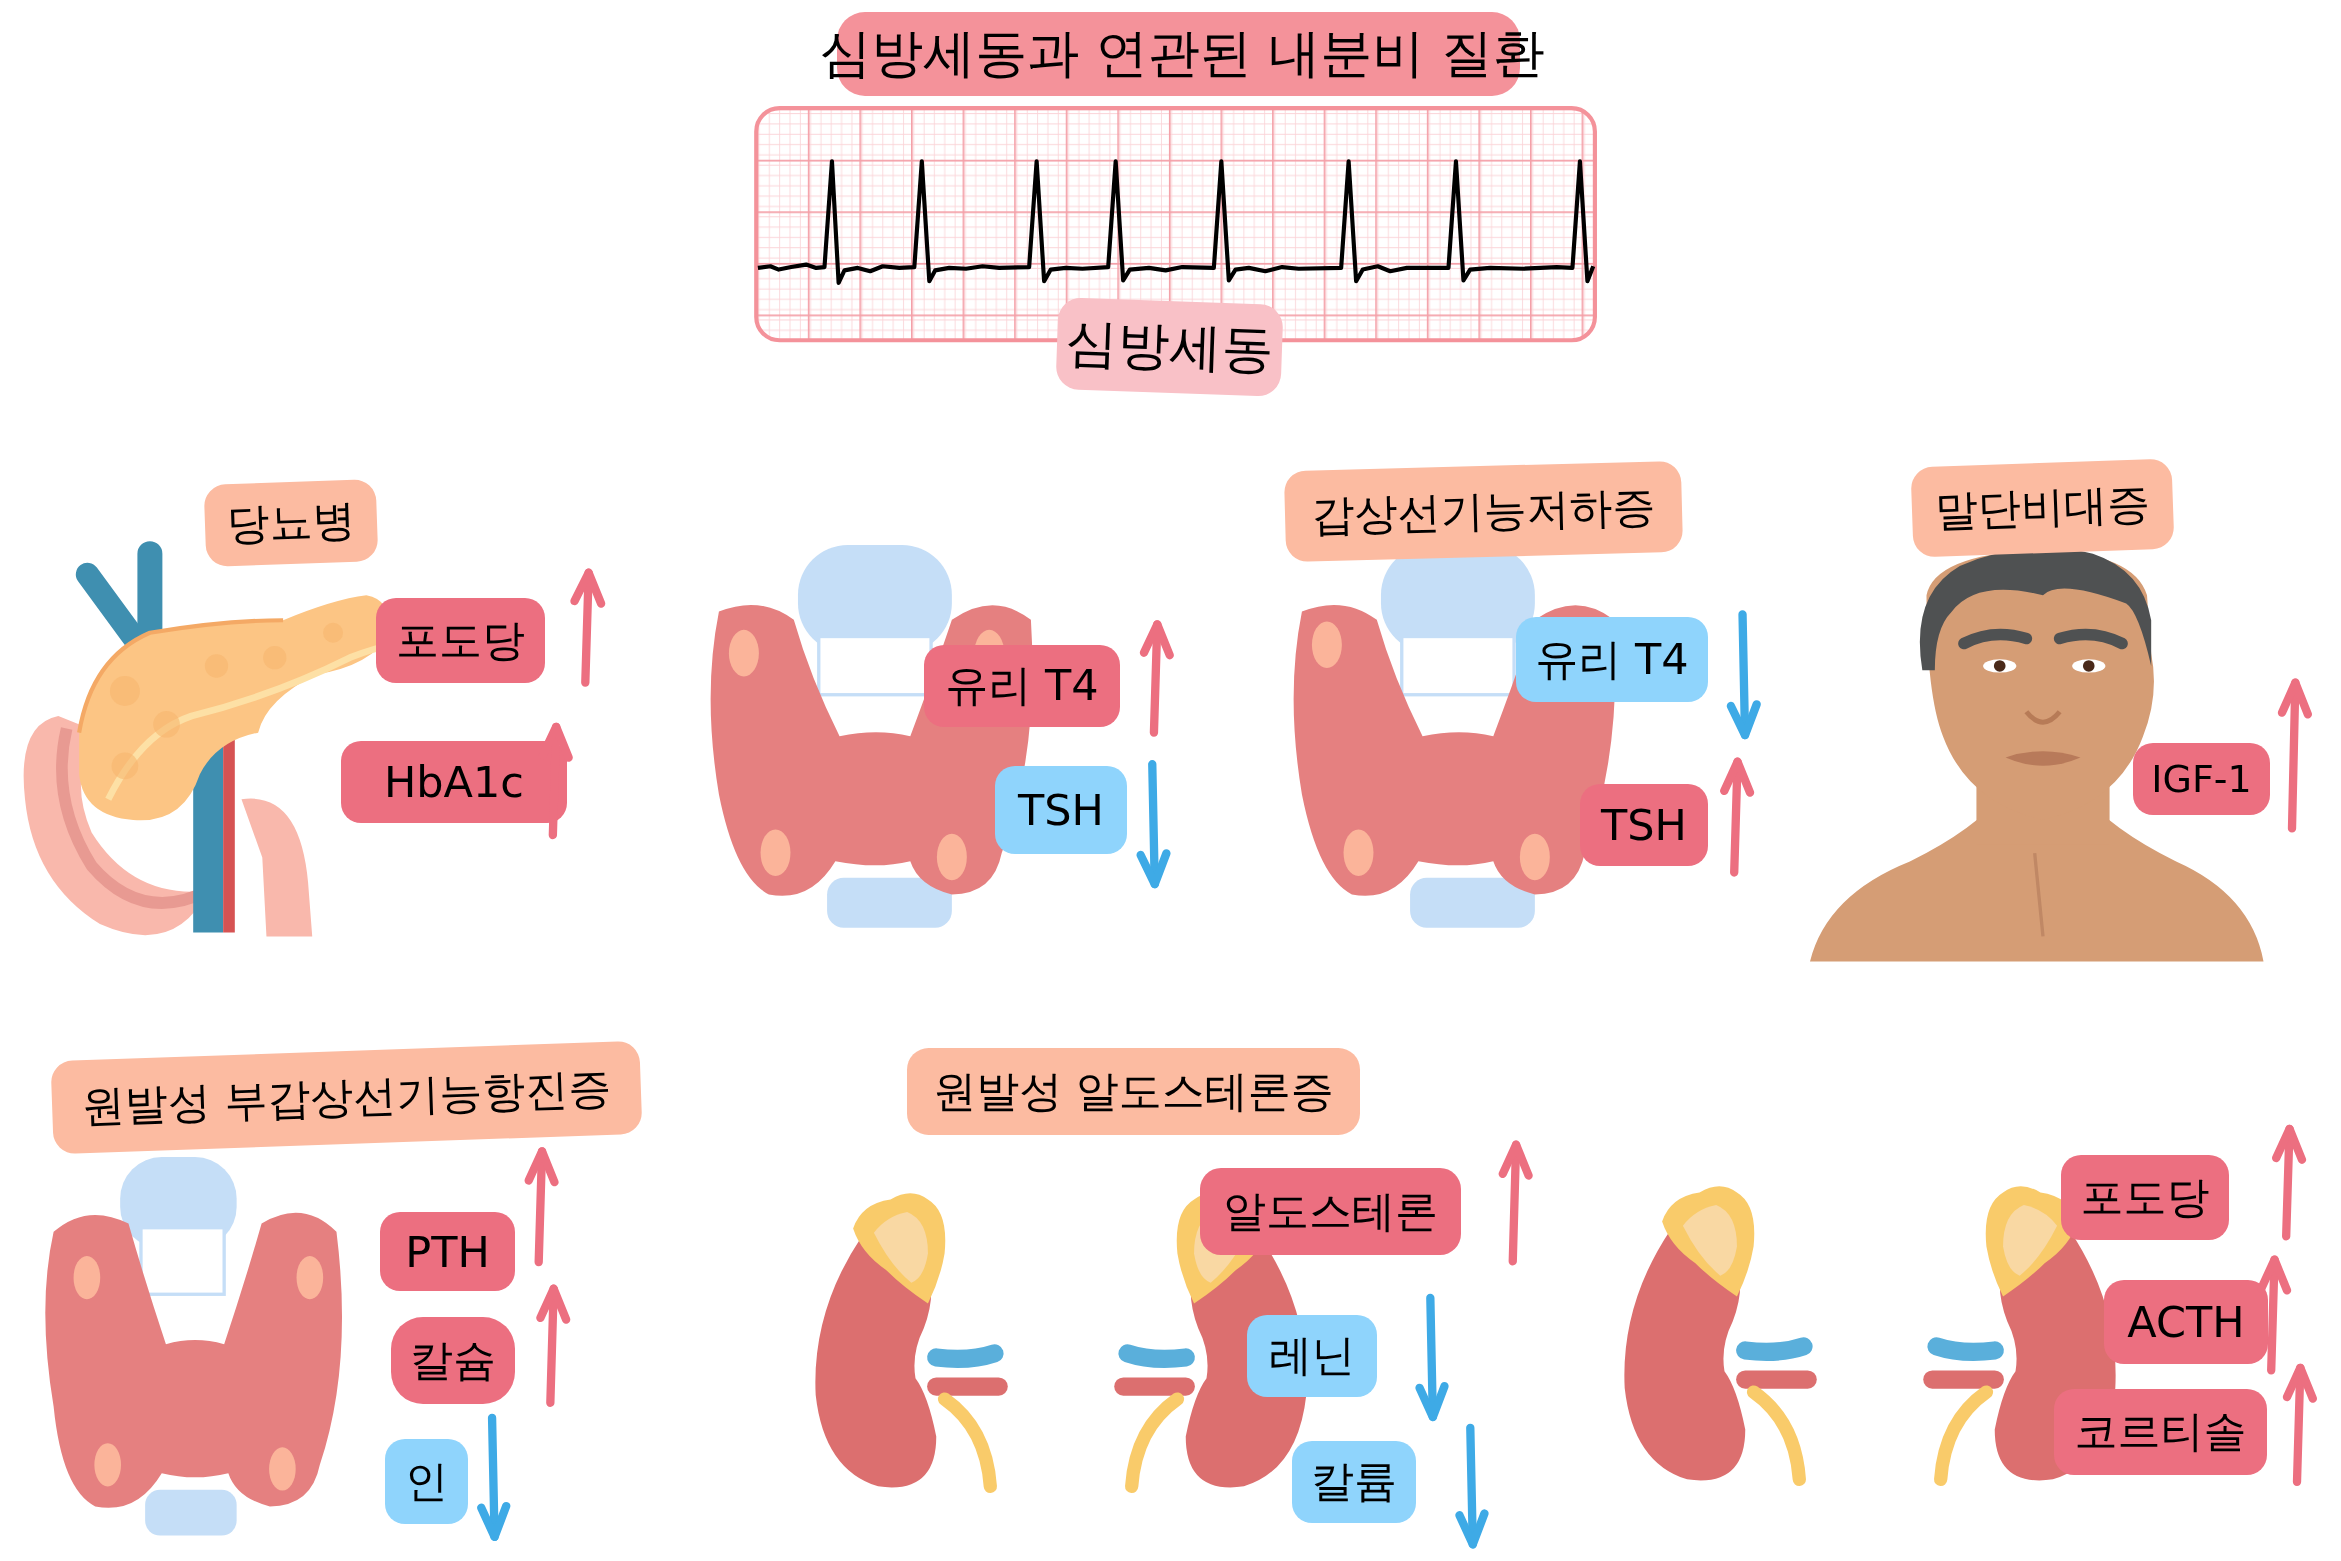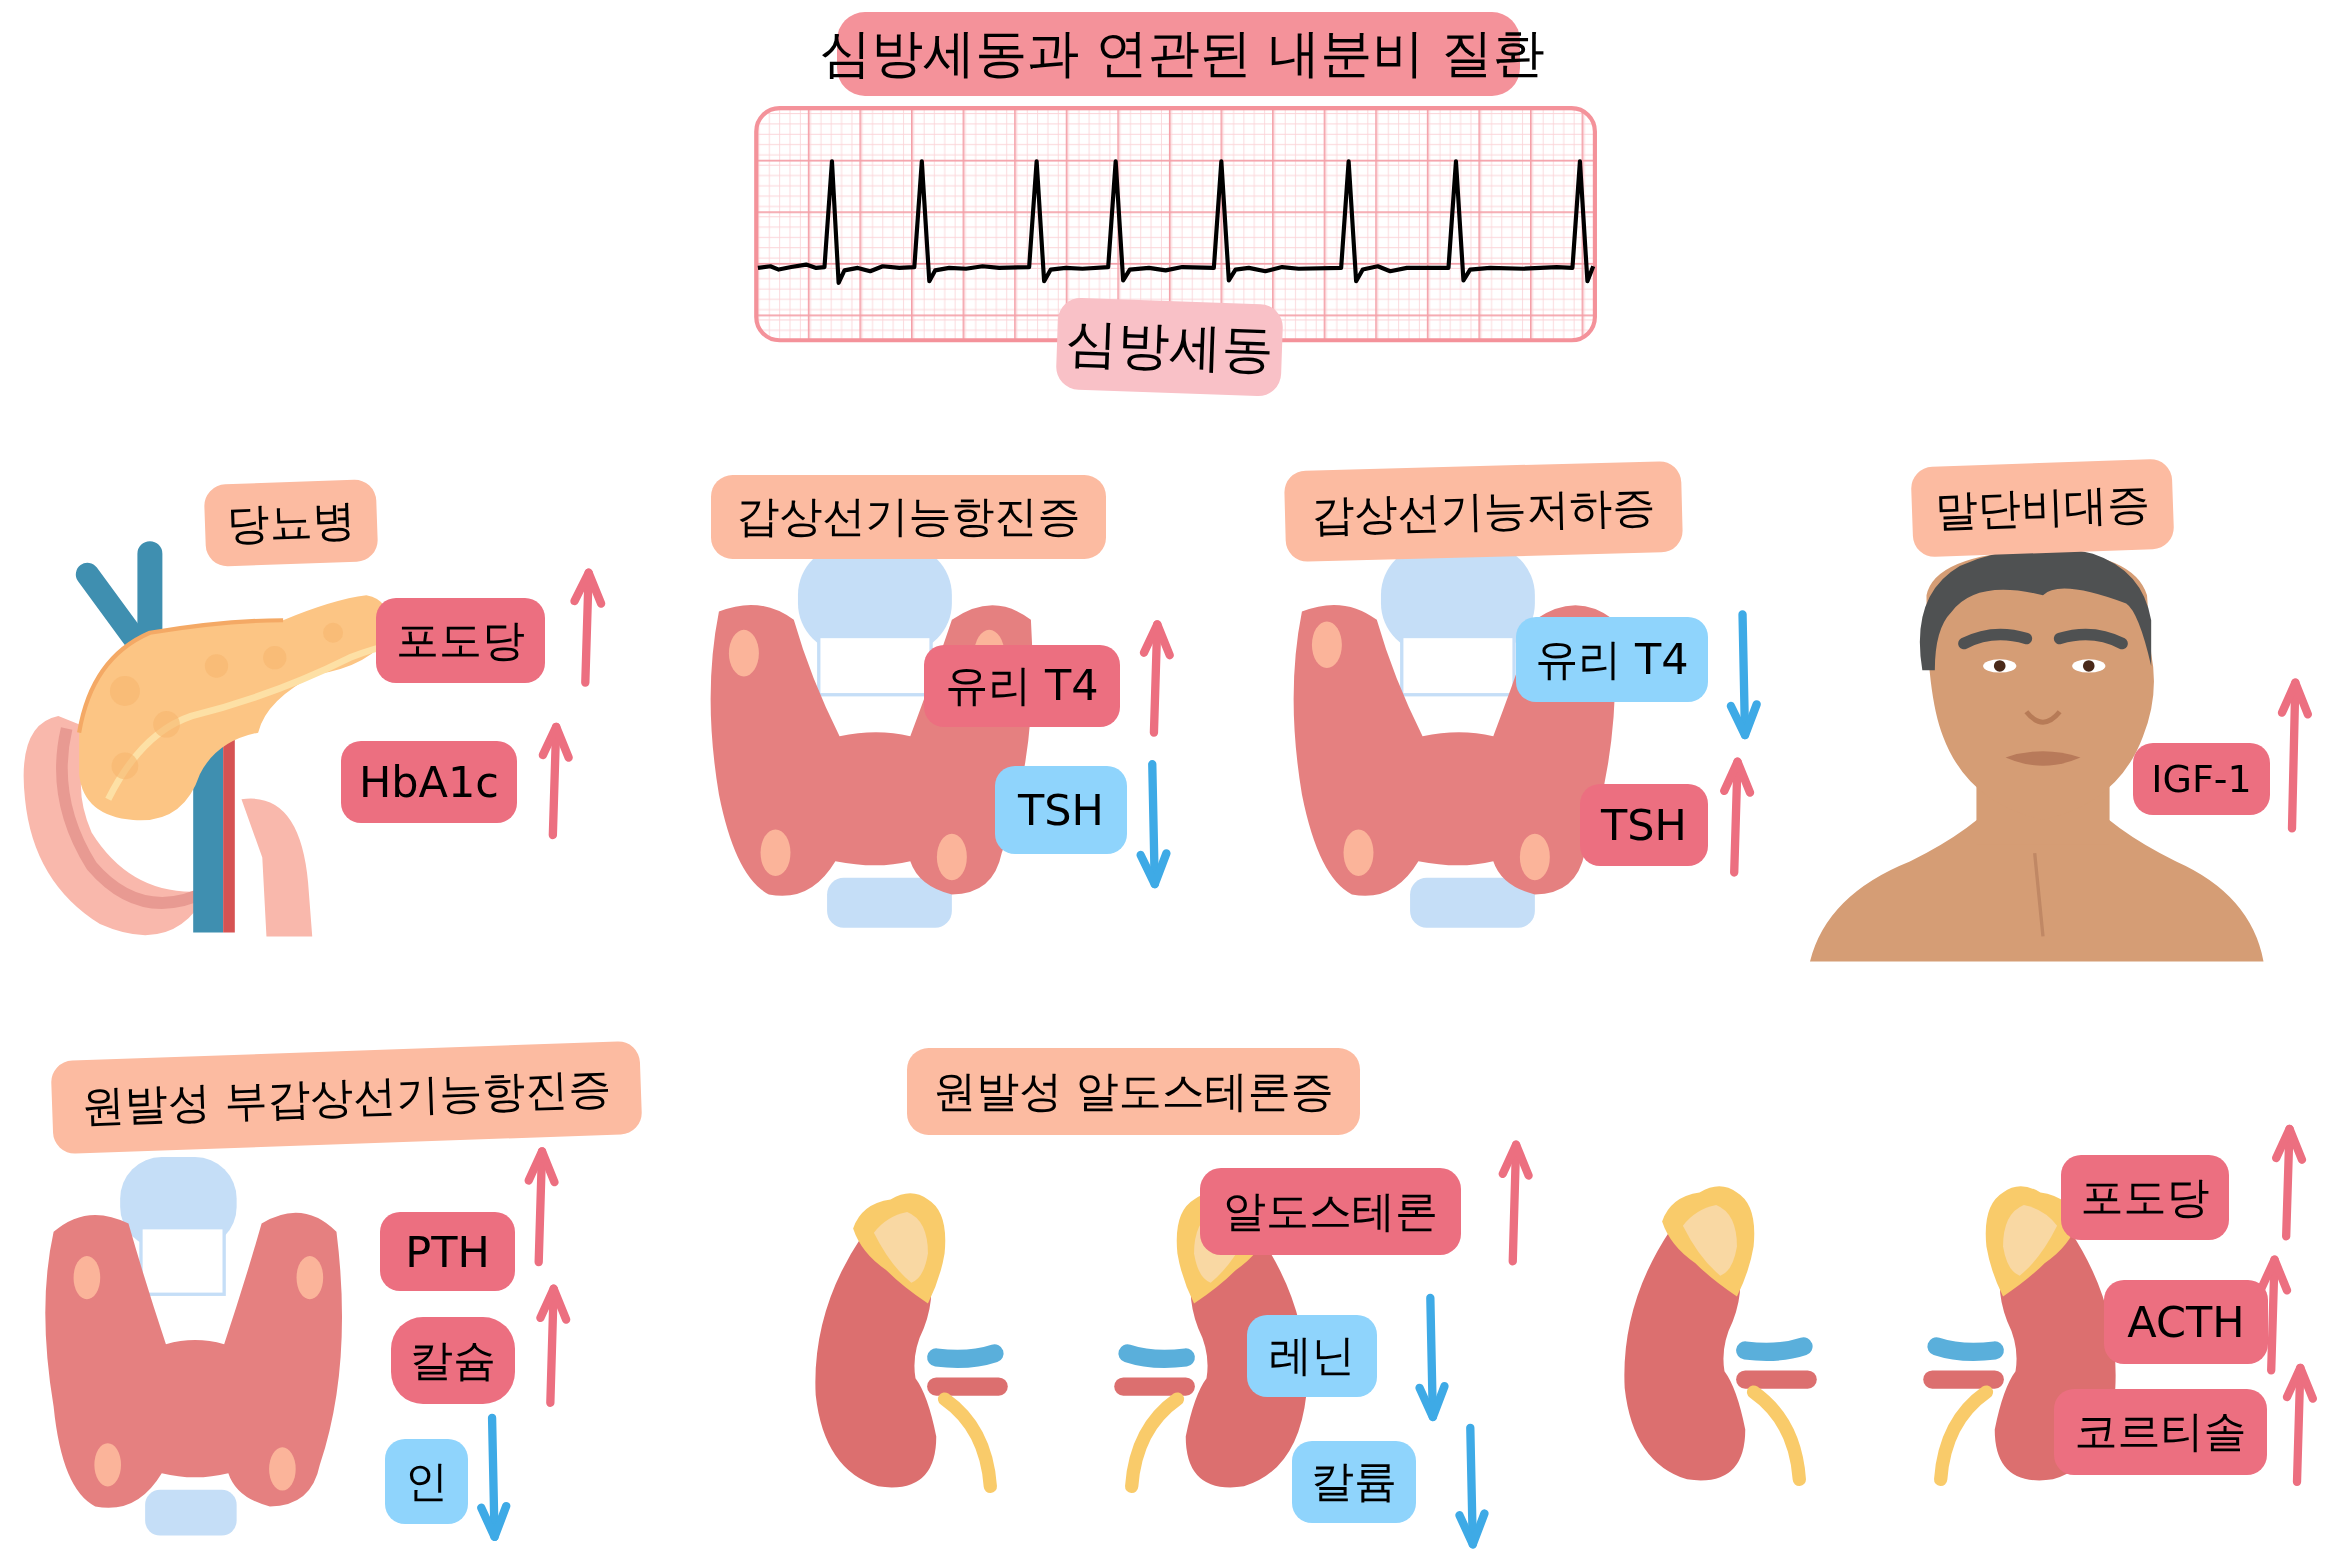--- a/index.html
+++ b/index.html
@@ -66,38 +66,35 @@
     <circle cx="150" cy="920" r="16" fill="#f6b56e" opacity="0.6"></circle>
     <circle cx="400" cy="760" r="12" fill="#f6b56e" opacity="0.6"></circle>
   </svg>
 
   <div class="pill cond" style="left:205px;top:482px;width:172px;height:82px;transform:rotate(-2deg);">
     <span>당뇨병</span>
   </div>
   <div class="pill up" style="left:376px;top:598px;width:169px;height:85px;">
     <span>포도당</span>
   </div>
-  <div class="pill up" style="left:341px;top:741px;width:176px;height:82px;">
+  <div class="pill up" style="left:341px;top:741px;width:226px;height:82px;">
     <span>HbA1c</span>
   </div>
 
   <svg style="left:702px;top:545px;" width="350" height="391" viewBox="0 0 420 470">
     <rect x="115" y="0" width="185" height="130" rx="60" fill="#c5def7"></rect>
     <rect x="140" y="110" width="135" height="70" fill="#fff" stroke="#c5def7" stroke-width="4"></rect>
     <rect x="150" y="400" width="150" height="60" rx="20" fill="#c5def7"></rect>
     <path d="M20 80 Q70 60 110 90 Q130 160 165 230 Q210 220 250 230 Q280 150 300 90 Q350 55 395 90 Q405 250 360 370 Q350 420 300 420 Q260 410 250 380 Q210 390 160 380 Q130 430 80 420 Q40 400 20 300 Q0 180 20 80 Z" fill="#e58080"></path>
     <ellipse cx="50" cy="130" rx="18" ry="28" fill="#fbb49a"></ellipse>
     <ellipse cx="345" cy="130" rx="18" ry="28" fill="#fbb49a"></ellipse>
     <ellipse cx="88" cy="370" rx="18" ry="28" fill="#fbb49a"></ellipse>
     <ellipse cx="300" cy="375" rx="18" ry="28" fill="#fbb49a"></ellipse>
   </svg>
 
-  <div class="pill cond" style="left:711px;top:475px;width:395px;height:84px;">
-    <span>갑상선기능항진증</span>
-  </div>
   <div class="pill up" style="left:924px;top:645px;width:196px;height:82px;">
     <span>유리 T4</span>
   </div>
   <div class="pill down" style="left:995px;top:766px;width:132px;height:88px;">
     <span>TSH</span>
   </div>
 
   <svg style="left:1285px;top:545px;" width="350" height="391" viewBox="0 0 420 470">
     <rect x="115" y="0" width="185" height="130" rx="60" fill="#c5def7"></rect>
     <rect x="140" y="110" width="135" height="70" fill="#fff" stroke="#c5def7" stroke-width="4"></rect>

